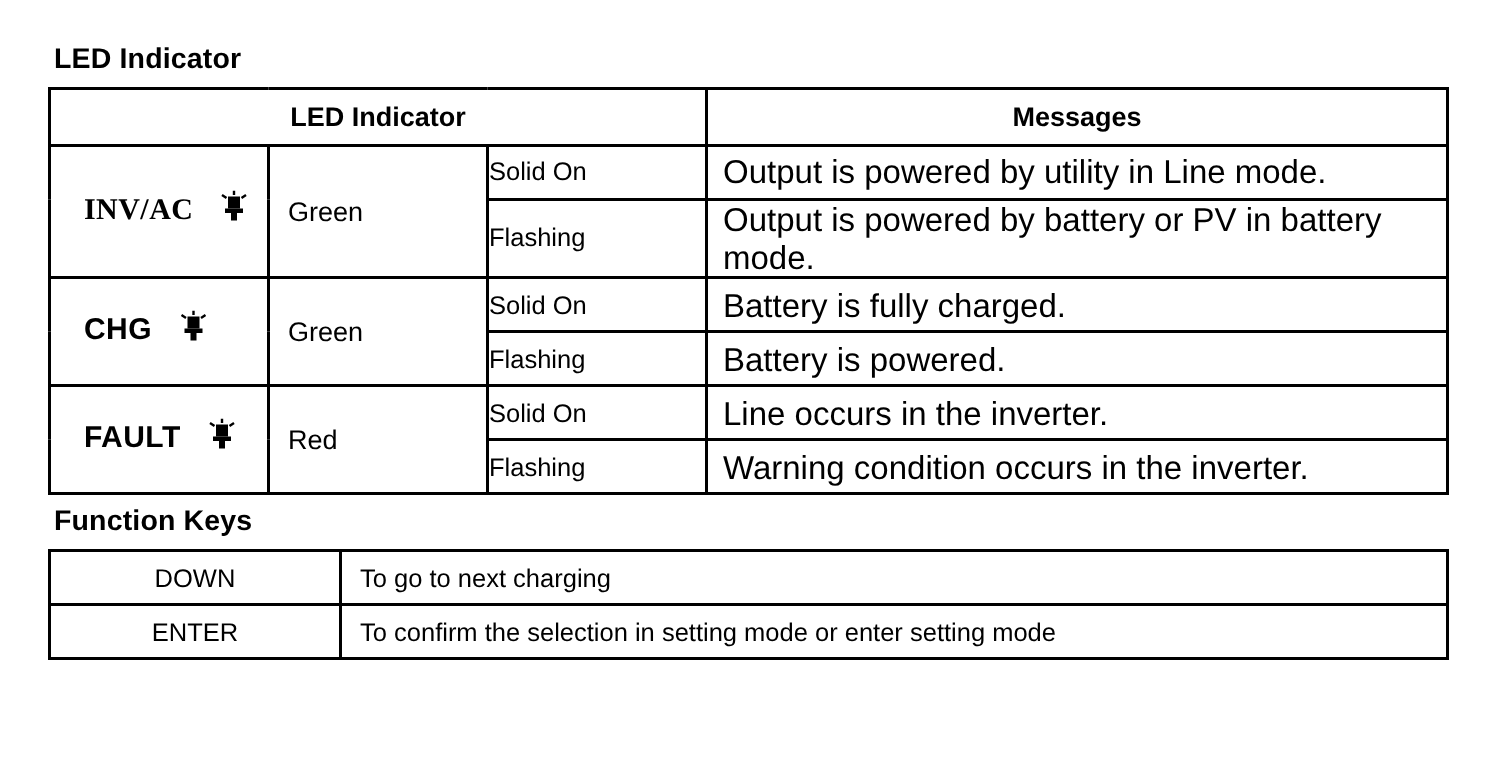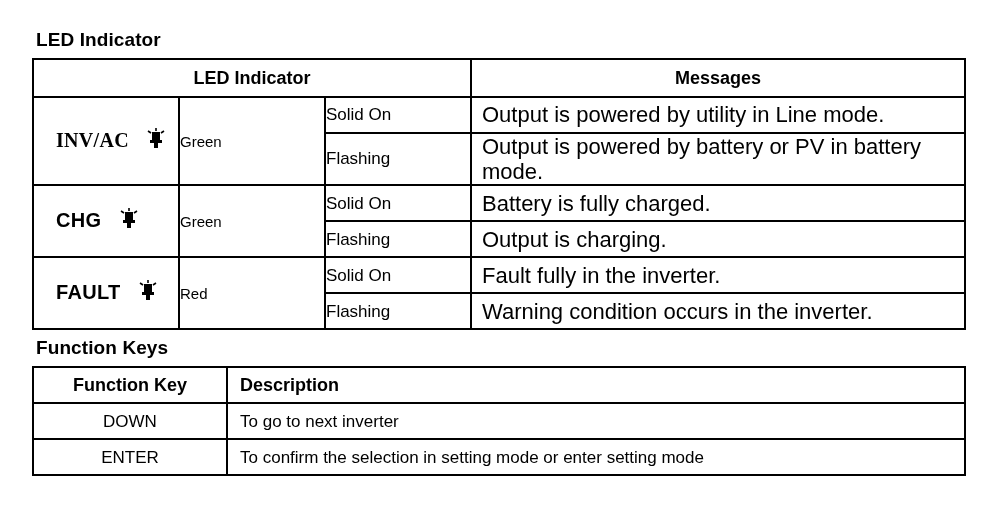--- a/index.html
+++ b/index.html
@@ -51,21 +51,22 @@
   }
   .led-table .led-name {
     text-align: left;
     font-weight: bold;
     font-size: 20px;
     padding-left: 22px;
     letter-spacing: 0.3px;
     white-space: nowrap;
   }
   .led-table .color {
-    font-size: 15px;
+    padding-left: 12px;
+    font-size: 18px;
     text-align: left;
     margin-top: 33px;
   }
   .led-table .state {
     text-align: left;
     font-size: 17px;
     height: 34px;
   }
   .led-table .msg {
     text-align: left;
@@ -153,58 +154,54 @@
               <path d="M10 0 v3" stroke="#000" stroke-width="1.6"></path>
             </svg>
           </span>
         </td>
         <td class="color" rowspan="2">Green</td>
         <td class="state">Solid On</td>
         <td class="msg">Battery is fully charged.</td>
       </tr>
       <tr>
         <td class="state">Flashing</td>
-        <td class="msg">Output is charging.</td>
+        <td class="msg">Battery is powered.</td>
       </tr>
 
       <tr>
         <td class="led-name" rowspan="2">
           <span>FAULT</span>
           <span class="led-glyph">
             <svg width="20" height="22" viewBox="0 0 20 22" aria-hidden="true">
               <path d="M6 4 h8 v8 h-8 z" fill="#000"></path>
               <path d="M4 12 h12 v3 h-12 z" fill="#000"></path>
               <path d="M8 15 h4 v5 h-4 z" fill="#000"></path>
               <path d="M2 3 l3 2 M18 3 l-3 2" stroke="#000" stroke-width="1.6"></path>
               <path d="M10 0 v3" stroke="#000" stroke-width="1.6"></path>
             </svg>
           </span>
         </td>
         <td class="color" rowspan="2">Red</td>
         <td class="state">Solid On</td>
-        <td class="msg">Fault fully in the inverter.</td>
+        <td class="msg">Line occurs in the inverter.</td>
       </tr>
       <tr>
         <td class="state">Flashing</td>
         <td class="msg">Warning condition occurs in the inverter.</td>
       </tr>
     </tbody>
   </table>
 
   <h2 class="section-title spacer-title">Function Keys</h2>
 
   <table class="fk-table">
     <tbody>
       <tr>
-        <th class="fk-hdr-key">Function Key</th>
-        <th class="fk-hdr-desc">Description</th>
-      </tr>
-      <tr>
         <td class="fk-key">DOWN</td>
-        <td class="fk-desc">To go to next inverter</td>
+        <td class="fk-desc">To go to next charging</td>
       </tr>
       <tr>
         <td class="fk-key">ENTER</td>
         <td class="fk-desc">To confirm the selection in setting mode or enter setting mode</td>
       </tr>
     </tbody>
   </table>
 
 </div>
 

